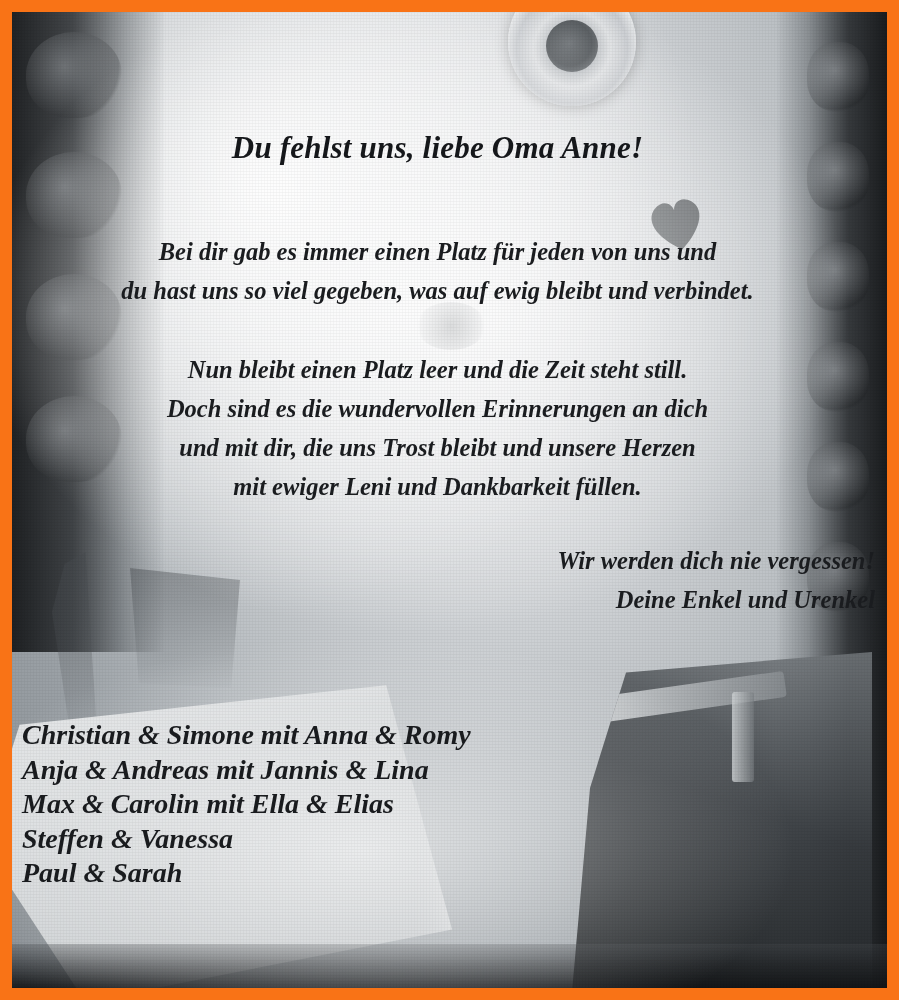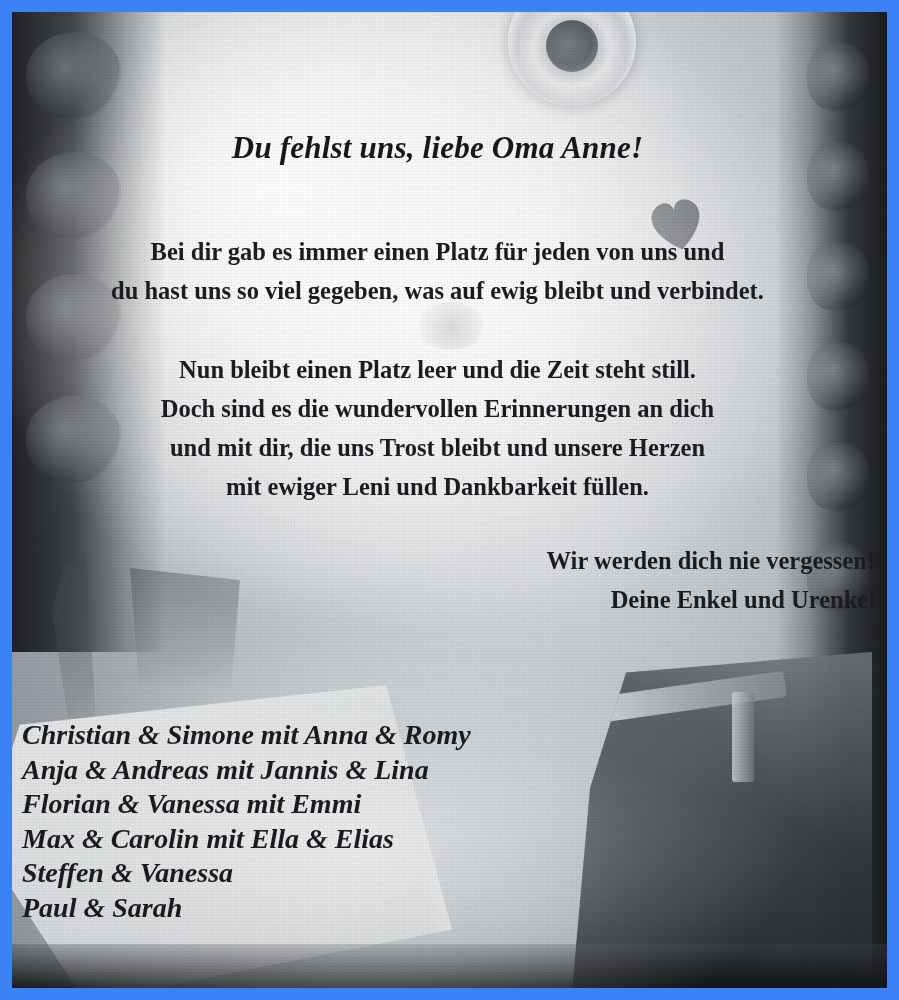--- a/index.html
+++ b/index.html
@@ -5,21 +5,21 @@
   html, body {
     margin: 0;
     padding: 0;
     background: #ffffff;
   }
   .page {
     position: relative;
     width: 899px;
     height: 1000px;
     overflow: hidden;
-    background: #3b82f6;
+    background: #f97316;
     font-family: "Liberation Serif", serif;
   }
   
   .photo {
     position: absolute;
     left: 12px;
     top: 12px;
     width: 875px;
     height: 976px;
     overflow: hidden;
@@ -226,20 +226,21 @@
     letter-spacing: 0.2px;
     color: #15171a;
   }
   .verse {
     position: absolute;
     left: 0;
     width: 875px;
     text-align: center;
     font-size: 24.5px;
     font-weight: bold;
+    font-style: italic;
     line-height: 39px;
     color: #1a1c1f;
   }
   .verse.s1 { top: 232px; }
   .verse.s2 { top: 350px; }
   .verse.s3 { top: 541px; text-align: right; }
   .names {
     position: absolute;
     left: 22px;
     top: 718px;
@@ -313,20 +314,19 @@
     </div>
 
     <div class="verse s3">
       <div class="line">Wir werden dich nie vergessen!</div>
       <div class="line">Deine Enkel und Urenkel</div>
     </div>
 
     <div class="names">
       <div class="line">Christian &amp; Simone mit Anna &amp; Romy</div>
       <div class="line">Anja &amp; Andreas mit Jannis &amp; Lina</div>
-      <div class="line">Florian &amp; Vanessa mit Emmi</div>
       <div class="line">Max &amp; Carolin mit Ella &amp; Elias</div>
       <div class="line">Steffen &amp; Vanessa</div>
       <div class="line">Paul &amp; Sarah</div>
     </div>
 
   </div>
 </div>
 
 </body></html>

